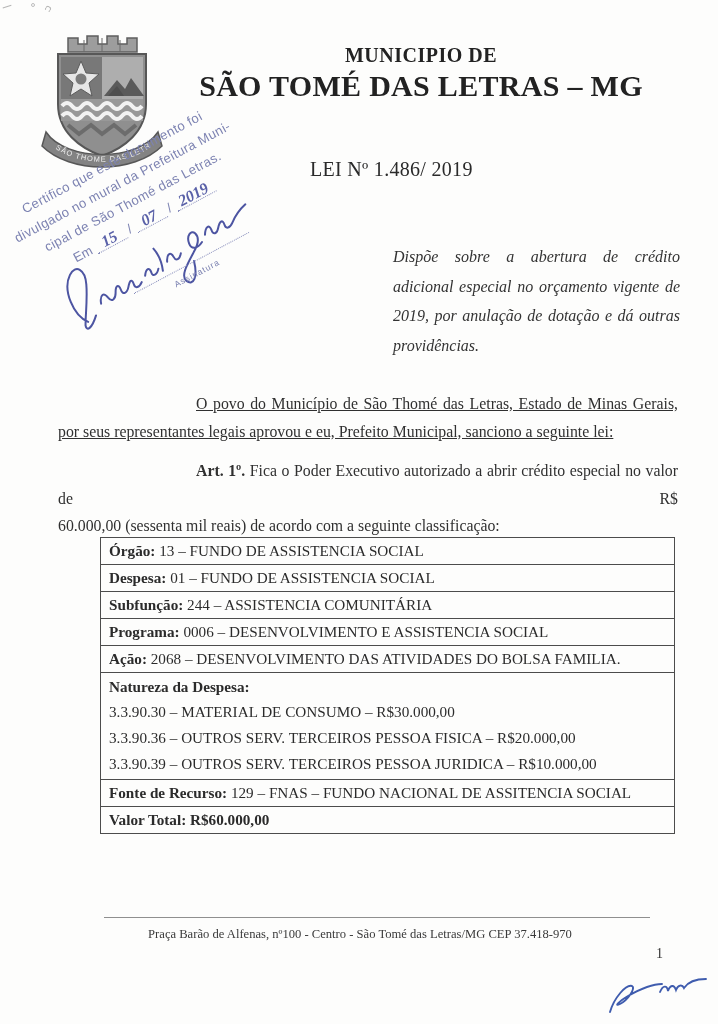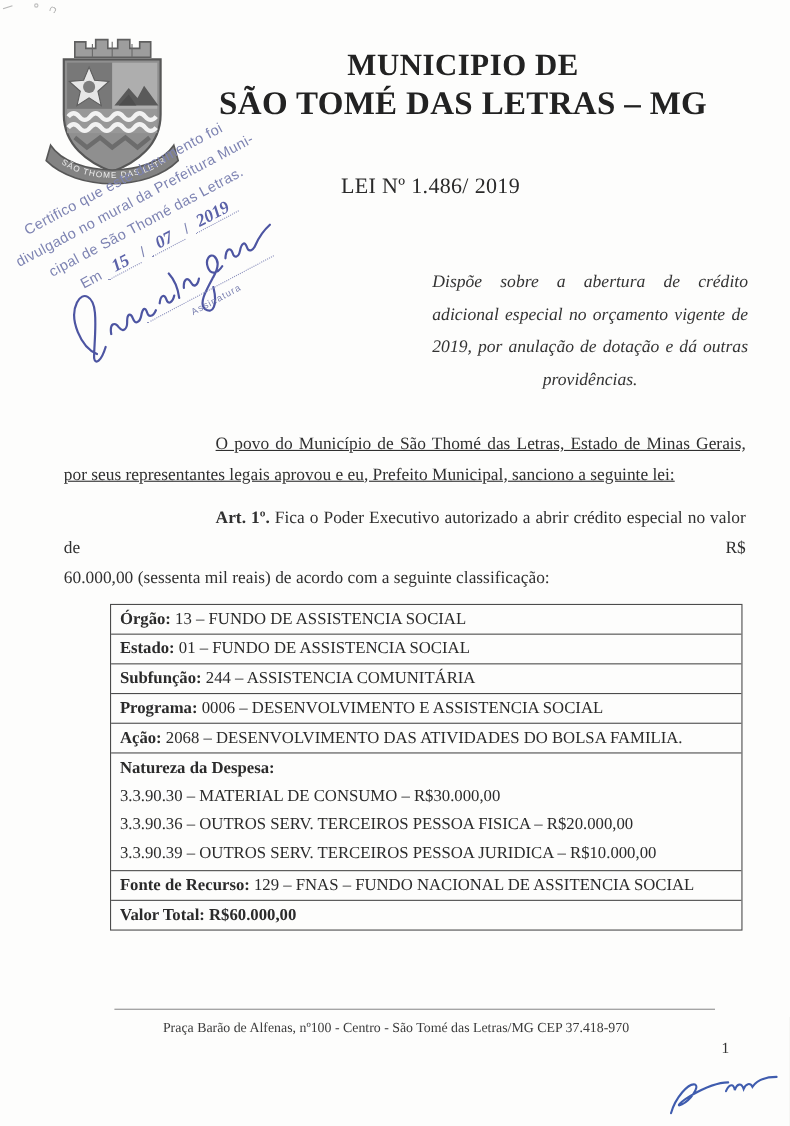--- a/index.html
+++ b/index.html
@@ -17,21 +17,21 @@
   .speck { position:absolute; opacity:.55; }
   .speck1 { left:3px; top:6px; width:9px; height:4px; border-top:1.6px solid #7a7a7a; transform:rotate(-18deg); }
   .speck2 { left:31px; top:3px; width:4px; height:4px; border:1.1px solid #8a8a8a; border-radius:50%; }
   .speck3 { left:45px; top:6px; width:6px; height:6px; border:1.3px solid #808080; border-radius:50%; border-bottom-color:transparent; transform:rotate(28deg); }
 
   
   .emblem { position:absolute; left:38px; top:28px; }
 
   
   .title-block { position:absolute; left:168px; top:44px; width:506px; text-align:center; }
-  .title-1 { font-size:28px; font-weight:bold; letter-spacing:.5px; color:#222; }
+  .title-1 { font-size:20px; font-weight:bold; letter-spacing:.5px; color:#222; }
   .title-2 { font-size:30px; font-weight:bold; letter-spacing:.3px; color:#222; margin-top:2px; }
   .law-no { position:absolute; left:310px; top:158px; font-size:20px; font-weight:normal; color:#2a2a2a; letter-spacing:.3px; }
 
   
   .stamp {
     position:absolute; left:8px; top:148px; width:300px; height:190px;
     transform:rotate(-28deg); transform-origin:45% 55%;
     color:#7d83b2;
   }
   .stamp-line { text-align:center; font-size:13.2px; line-height:22px; letter-spacing:.4px;
@@ -41,33 +41,33 @@
   .dotfill { display:inline-block; min-width:34px; border-bottom:1.3px dotted #8b90bd; text-align:center; line-height:14px; }
   .dotfill.yr { min-width:44px; }
   .stamp-sig { position:absolute; left:40px; top:78px; }
   .sig-caption-wrap { position:absolute; left:108px; top:136px; width:130px; border-top:1.3px dotted #8b90bd; text-align:center; }
   .sig-caption { font-size:8.5px; letter-spacing:1px; font-family:"Liberation Sans", sans-serif; color:#7d83b2; }
 
   
   .summary { position:absolute; left:393px; top:242px; width:287px;
     font-style:italic; font-size:16px; color:#333; }
   .summary .jline { text-align:justify; text-align-last:justify; line-height:29.5px; }
-  .summary .lline { text-align:center; line-height:29.5px; }
+  .summary .lline { text-align:left; line-height:29.5px; }
 
   
   .body-par { position:absolute; left:58px; width:620px; font-size:15.8px; color:#303030; }
   .p1 { top:390px;text-decoration:underline; }
   .p2 { top:457px; }
   .jline { text-align:justify; text-align-last:justify; line-height:27.5px; }
   .lline { text-align:left; line-height:27.5px; }
   .indent { text-indent:138px; }
   .b { font-weight:bold; }
 
   
-  .class-table { position:absolute; left:100px; top:549px; width:575px;
+  .class-table { position:absolute; left:100px; top:537px; width:575px;
     border:1.5px solid #4c4c4c; font-size:15.2px; color:#2b2b2b; }
   .trow { border-bottom:1.4px solid #4c4c4c; padding:2px 0 2px 8px; line-height:22px; }
   .trow:last-child { border-bottom:none; }
   .nat-item { line-height:26px; }
   .nat-label { line-height:24px; }
 
   
   .foot-rule { position:absolute; left:104px; top:917px; width:546px; border-top:1.2px solid #8f8f8f; }
   .foot-addr { position:absolute; left:80px; top:927px; width:560px; text-align:center;
     font-size:12.6px; color:#3a3a3a; }
@@ -166,21 +166,21 @@
     <div class="lline">por seus representantes legais aprovou e eu, Prefeito Municipal, sanciono a seguinte lei:</div>
   </div>
 
   <div class="body-par p2">
     <div class="jline indent"><span class="b">Art. 1º.</span><span> Fica o Poder Executivo autorizado a abrir crédito especial no valor de R$</span></div>
     <div class="lline">60.000,00 (sessenta mil reais) de acordo com a seguinte classificação:</div>
   </div>
 
   <div class="class-table">
     <div class="trow"><span class="b">Órgão:</span><span> 13 – FUNDO DE ASSISTENCIA SOCIAL</span></div>
-    <div class="trow"><span class="b">Estado:</span><span> 01 – FUNDO DE ASSISTENCIA SOCIAL</span></div>
+    <div class="trow"><span class="b">Despesa:</span><span> 01 – FUNDO DE ASSISTENCIA SOCIAL</span></div>
     <div class="trow"><span class="b">Subfunção:</span><span> 244 – ASSISTENCIA COMUNITÁRIA</span></div>
     <div class="trow"><span class="b">Programa:</span><span> 0006 – DESENVOLVIMENTO E ASSISTENCIA SOCIAL</span></div>
     <div class="trow"><span class="b">Ação:</span><span> 2068 – DESENVOLVIMENTO DAS ATIVIDADES DO BOLSA FAMILIA.</span></div>
     <div class="trow">
       <div class="b nat-label">Natureza da Despesa:</div>
       <div class="nat-item">3.3.90.30 – MATERIAL DE CONSUMO – R$30.000,00</div>
       <div class="nat-item">3.3.90.36 – OUTROS SERV. TERCEIROS PESSOA FISICA – R$20.000,00</div>
       <div class="nat-item">3.3.90.39 – OUTROS SERV. TERCEIROS PESSOA JURIDICA – R$10.000,00</div>
     </div>
     <div class="trow"><span class="b">Fonte de Recurso:</span><span> 129 – FNAS – FUNDO NACIONAL DE ASSITENCIA SOCIAL</span></div>

